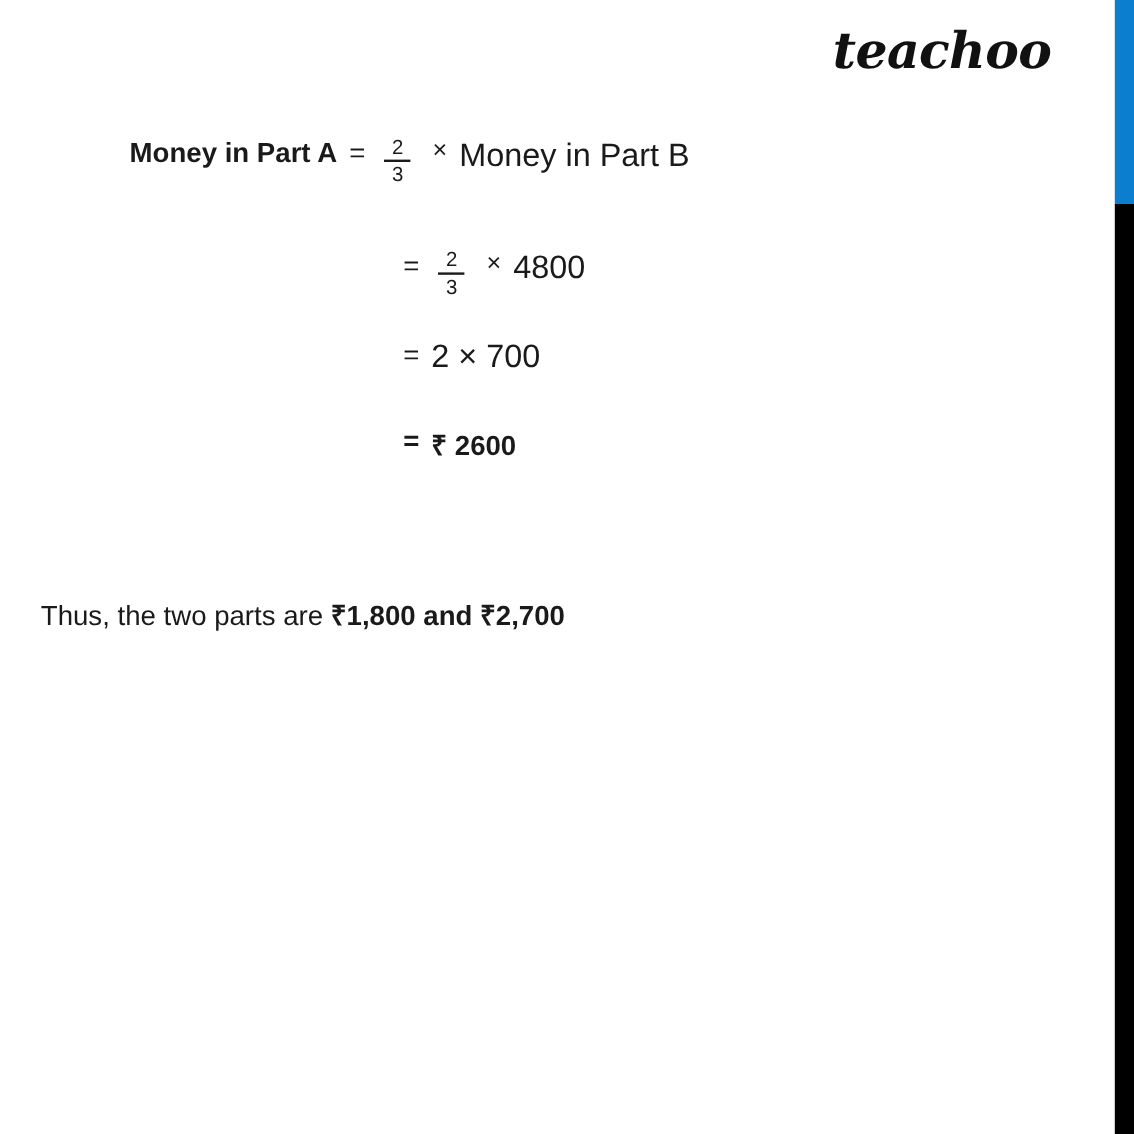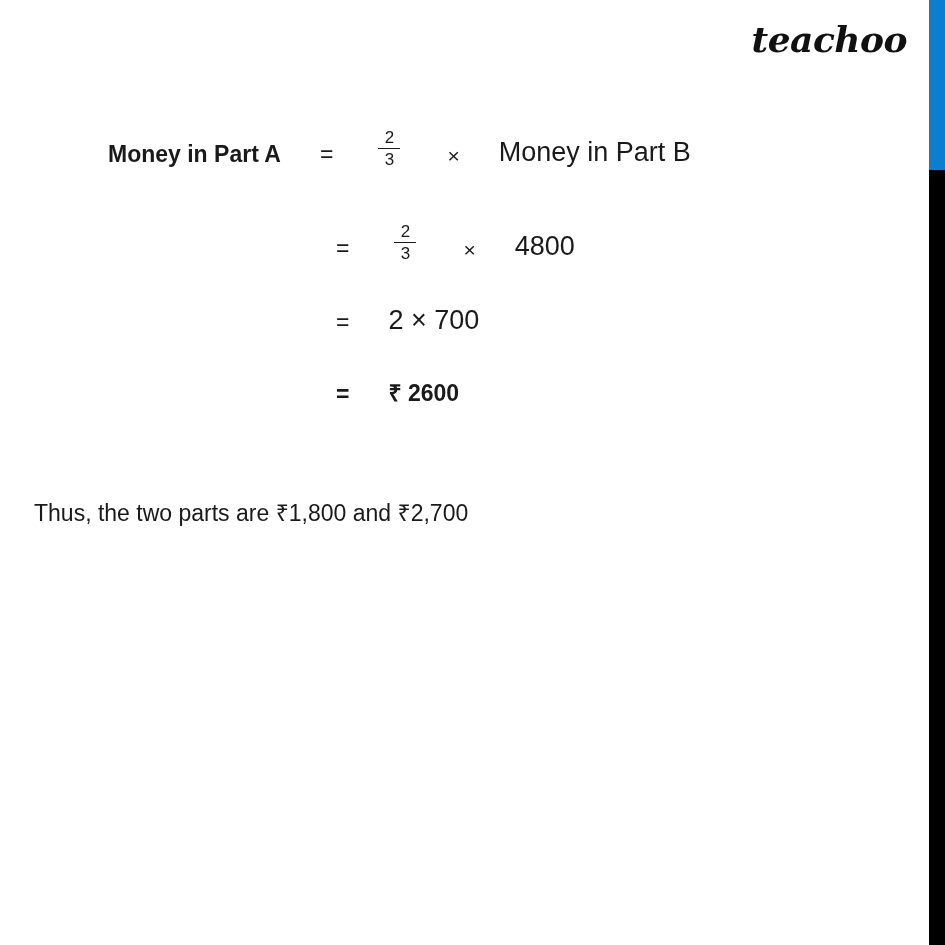--- a/index.html
+++ b/index.html
@@ -36,26 +36,26 @@
   .page {
     position: absolute;
     left: 0;
     top: 0;
     width: 929px;
     height: 945px;
   }
 
   .brand {
     position: absolute;
-    right: 22px;
+    right: 53px;
     top: 18px;
     font-family: "DejaVu Serif", serif;
     font-style: italic;
     font-weight: bold;
-    font-size: 36px;
+    font-size: 42px;
     letter-spacing: -0.5px;
     color: #111111;
   }
 
   .content {
     position: absolute;
     left: 34px;
     top: 82px;
     right: 40px;
   }
@@ -64,24 +64,23 @@
     font-size: 23px;
     line-height: 1.2;
   }
 
   .eq-block {
     margin-top: 32px;
   }
 
   .eq-row {
     display: flex;
-    align-items: flex-end;
+    align-items: flex-start;
     font-size: 23px;
     min-height: 54px;
-    gap: 29px;
   }
 
   .eq-row.indent-1 { padding-left: 74px; }
   .eq-row.indent-2 { padding-left: 292px; }
 
   .lbl-bold {
     font-weight: bold;
     font-size: 23px;
   }
 
@@ -129,21 +128,21 @@
   .result-bold {
     font-weight: bold;
     font-size: 23px;
   }
 
   .conclusion {
     margin-top: 88px;
     font-size: 23px;
   }
   .conclusion .b {
-    font-weight: normal;
+    font-weight: bold;
   }
 </style>
 </head>
 <body>
 
 <div class="page">
 
   <div class="brand">teachoo</div>
 
   <div class="content">

